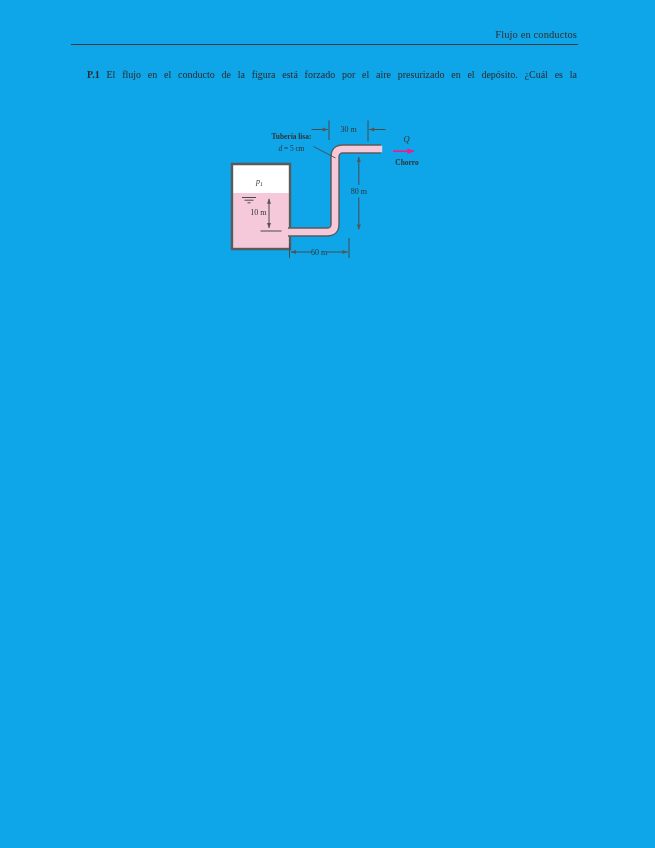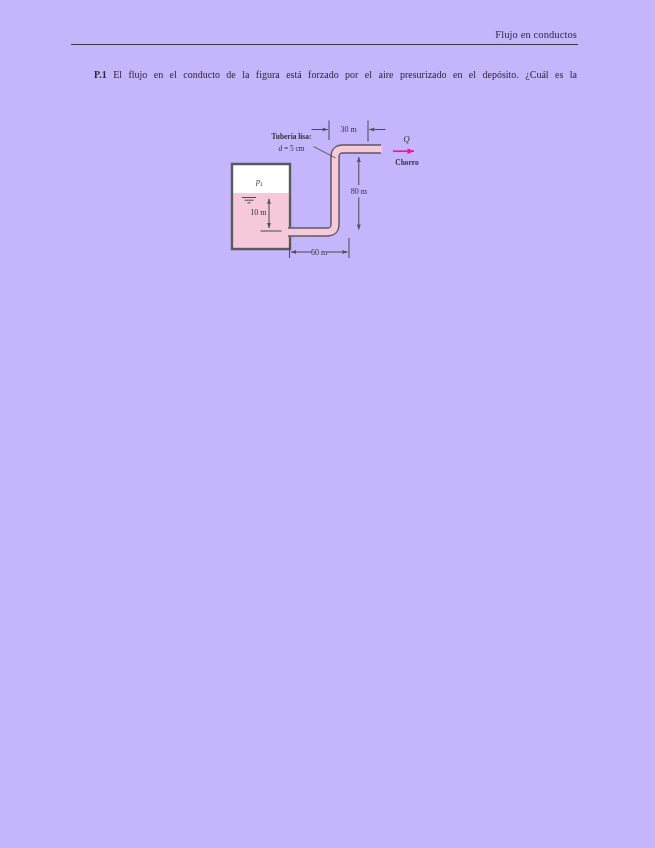--- a/index.html
+++ b/index.html
@@ -1,21 +1,21 @@
 <!DOCTYPE html>
 <html><head>
 <meta charset="utf-8">
 <style>
   html, body { margin: 0; padding: 0; background: #e9e9e9; }
   .page {
     position: relative;
     width: 655px;
     height: 848px;
     margin: 0 auto;
-    background: #c4b5fd;
+    background: #0ea5e9;
     font-family: "Liberation Serif", "DejaVu Serif", serif;
     color: #262626;
     overflow: hidden;
   }
   .running-head {
     position: absolute;
     left: 72px;
     top: 29px;
     width: 505px;
     text-align: right;
@@ -36,21 +36,20 @@
     left: 72px;
     top: 68px;
     width: 505px;
     font-size: 10px;
     line-height: 13.4px;
     color: #2a2a2a;
   }
   .pline {
     text-align: justify;
     text-align-last: justify;
-    margin-left: 7px;
   }
   .pline.first { text-indent: 15px; }
   .problem b { font-weight: bold; }
   .problem i { font-style: italic; }
   .problem sub { font-size: 7px; vertical-align: -2px; line-height: 0; }
   .problem sup { font-size: 7px; vertical-align: 3.5px; line-height: 0; }
   .figure-svg {
     position: absolute;
     left: 220px;
     top: 112px;

